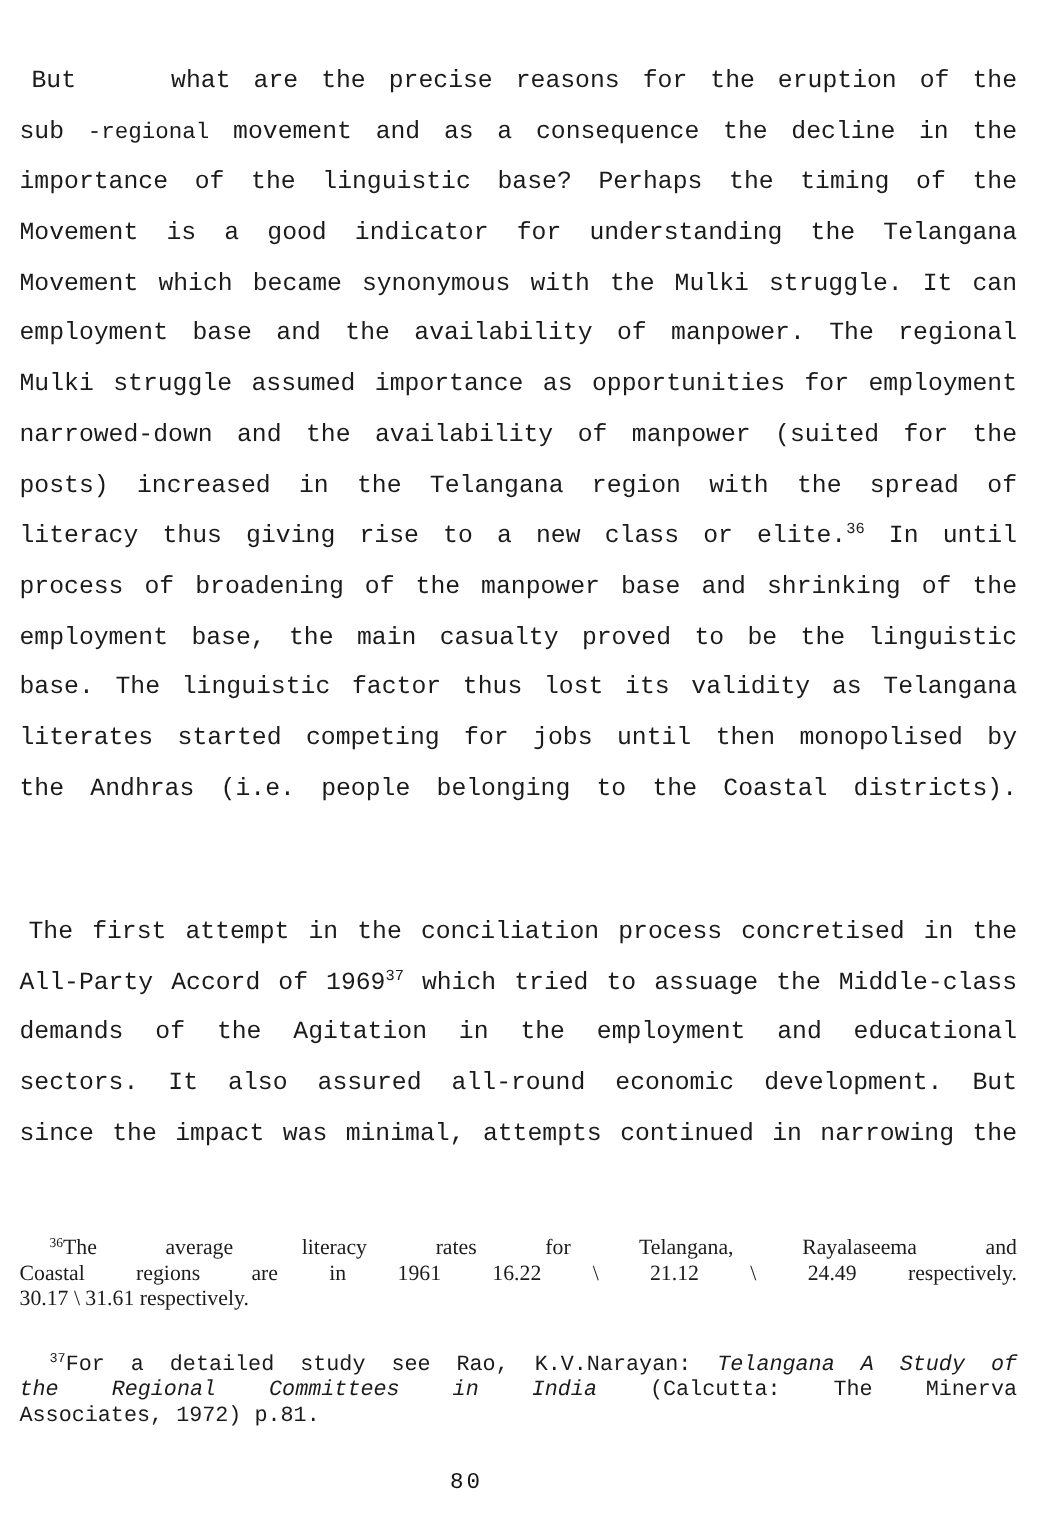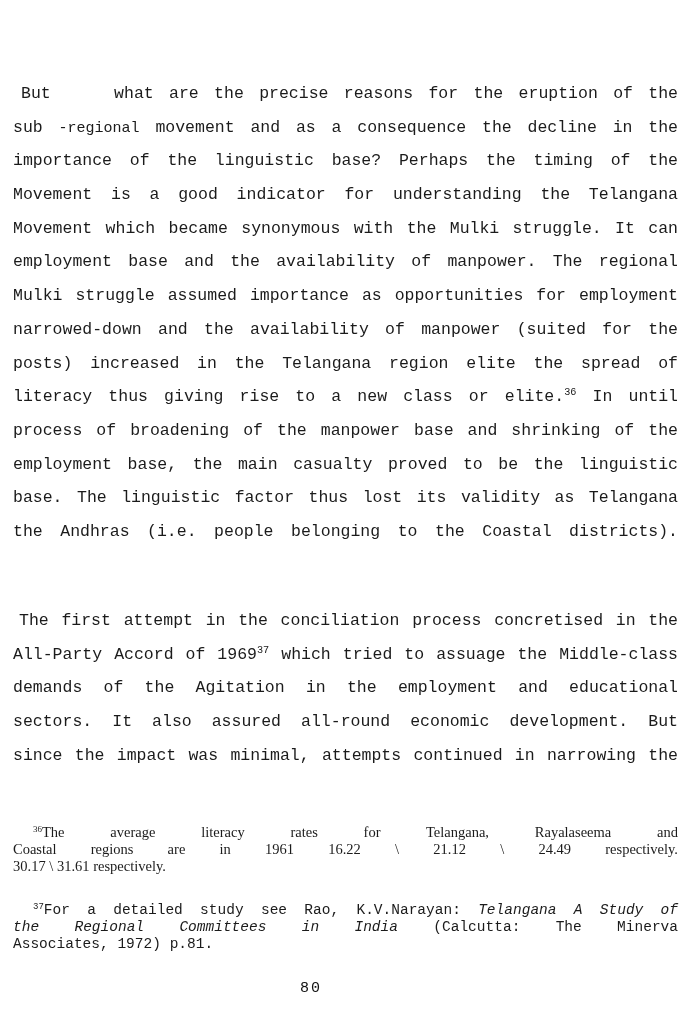--- a/index.html
+++ b/index.html
@@ -29,21 +29,21 @@
     font-size: 16.5px;
     line-height: 33.7px;
     height: 33.7px;
   }
   .fn-ln {
     font-size: 14.5px;
     line-height: 17.2px;
     height: 17.2px;
   }
   .ln.left { text-align-last: left; }
-  .ind8  { text-indent: 8px; margin-top: 40px; }
+  .ind8  { text-indent: 8px; }
   .ind6  { text-indent: 6px; }
   .ind20 { text-indent: 20px; }
   sup.ref {
     font-size: 0.62em;
     vertical-align: 0.55em;
     line-height: 0;
   }
   .small-insert { font-size: 15px; }
   .italic { font-style: italic; }
   .gap1 { display: inline-block; width: 48px; height: 1px; }
@@ -64,25 +64,26 @@
 
   <div class="block p1">
     <div class="ln body-ln ind8"><span>But</span><span class="gap1"></span> <span>what are the precise reasons for the eruption of the</span></div>
     <div class="ln body-ln"><span>sub</span> <span class="small-insert">-regional</span> <span>movement and as a consequence the decline in the</span></div>
     <div class="ln body-ln">importance of the linguistic base? Perhaps the timing of the</div>
     <div class="ln body-ln">Movement is a good indicator for understanding the Telangana</div>
     <div class="ln body-ln">Movement which became synonymous with the Mulki struggle. It can</div>
     <div class="ln body-ln">employment base and the availability of manpower. The regional</div>
     <div class="ln body-ln">Mulki struggle assumed importance as opportunities for employment</div>
     <div class="ln body-ln">narrowed-down and the availability of manpower (suited for the</div>
-    <div class="ln body-ln">posts) increased in the Telangana region elite the spread of</div>
+    <div class="ln body-ln">posts) increased in the Telangana region with the spread of</div>
     <div class="ln body-ln"><span>literacy thus giving rise to a new class or elite.</span><sup class="ref">36</sup> <span>In until</span></div>
     <div class="ln body-ln">process of broadening of the manpower base and shrinking of the</div>
     <div class="ln body-ln">employment base, the main casualty proved to be the linguistic</div>
     <div class="ln body-ln">base. The linguistic factor thus lost its validity as Telangana</div>
+    <div class="ln body-ln">literates started competing for jobs until then monopolised by</div>
     <div class="ln body-ln">the Andhras (i.e. people belonging to the Coastal districts).</div>
   </div>
 
   <div class="block p2">
     <div class="ln body-ln ind6">The first attempt in the conciliation process concretised in the</div>
     <div class="ln body-ln"><span>All-Party Accord of 1969</span><sup class="ref">37</sup> <span>which tried to assuage the Middle-class</span></div>
     <div class="ln body-ln">demands of the Agitation in the employment and educational</div>
     <div class="ln body-ln">sectors. It also assured all-round economic development. But</div>
     <div class="ln body-ln">since the impact was minimal, attempts continued in narrowing the</div>
   </div>

